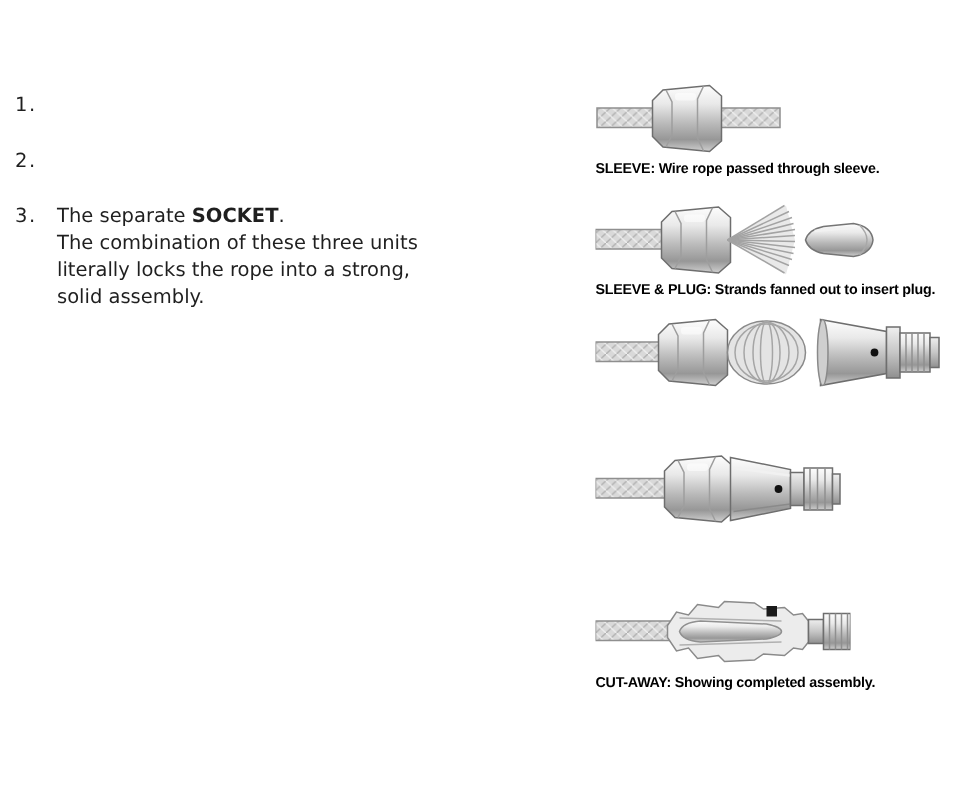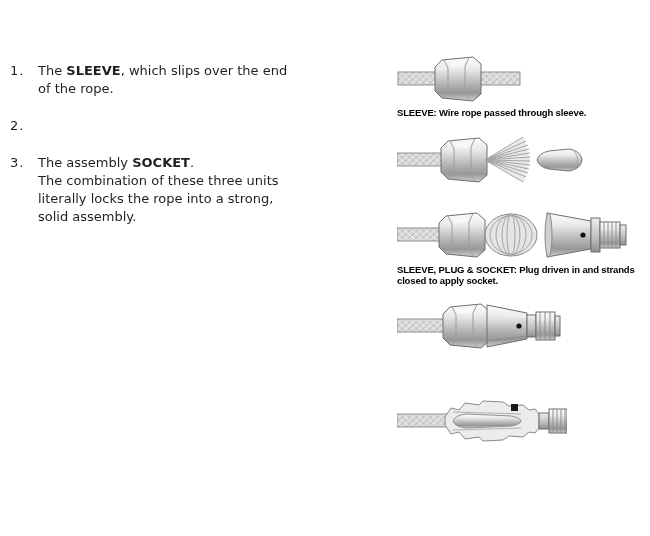--- a/index.html
+++ b/index.html
@@ -75,31 +75,29 @@
       <polyline points="34,2.5 30,11 30,37 34,45.5" fill="none" stroke="#9e9e9e" stroke-width="1"></polyline>
       <rect x="15" y="7" width="14" height="5" rx="2" fill="#ffffff" opacity="0.55"></rect>
     </g>
   </defs>
 </svg>
 
 <div class="instructions">
 
   <div class="list-item">
     <span class="num">1.</span>
-    <div class="txt"><span>The </span><b>SLEEVE</b><span>, which slips over the end
-of the rope.</span></div>
   </div>
 
   <div class="list-item">
     <span class="num">2.</span>
   </div>
 
   <div class="list-item">
     <span class="num">3.</span>
-    <div class="txt"><span>The assembly </span><b>SOCKET</b><span>.
+    <div class="txt"><span>The separate </span><b>SOCKET</b><span>.
 The combination of these three units
 literally locks the rope into a strong,
 solid assembly.</span></div>
   </div>
 
 </div>
 
 <div class="figures">
 
   <figure class="fig" style="top:55px">
@@ -128,20 +126,21 @@
         <line x1="88" y1="24" x2="131" y2="37"></line>
         <line x1="88" y1="24" x2="129" y2="41"></line>
         <line x1="88" y1="24" x2="126" y2="46"></line>
       </g>
       <g>
         <path d="M140,24 Q142,17 152,15 L172,13 Q184,15 185,24 Q184,33 172,35 L152,33 Q142,31 140,24 Z" fill="url(#metalGrad)" stroke="#757575" stroke-width="1"></path>
         <path d="M176,14 Q181,19 181,24 Q181,29 176,34" fill="none" stroke="#a8a8a8" stroke-width="1"></path>
         <path d="M146,18 L170,16" stroke="#f2f2f2" stroke-width="1.6" fill="none"></path>
       </g>
     </svg>
+    <figcaption class="cap"><b>SLEEVE &amp; PLUG:</b><span> Strands fanned out to insert plug.</span></figcaption>
   </figure>
 
   <figure class="fig" style="top:210px">
     <svg width="232" height="50" viewBox="0 0 232 50">
       <rect x="0" y="18" width="44" height="13" fill="url(#ropePat)" stroke="#8f8f8f" stroke-width="1"></rect>
       <use href="#sleeve-shape" x="42" y="1"></use>
       <g>
         <ellipse cx="114" cy="25" rx="26" ry="21" fill="#e4e4e4" stroke="#8a8a8a" stroke-width="1"></ellipse>
         <ellipse cx="114" cy="25" rx="21" ry="19" fill="none" stroke="#a5a5a5" stroke-width="1"></ellipse>
         <ellipse cx="114" cy="25" rx="15" ry="20" fill="none" stroke="#a5a5a5" stroke-width="1"></ellipse>
@@ -154,22 +153,20 @@
         <rect x="194" y="8" width="9" height="34" fill="url(#metalGrad2)" stroke="#6e6e6e" stroke-width="1"></rect>
         <rect x="203" y="12" width="20" height="26" fill="url(#metalGrad)" stroke="#6e6e6e" stroke-width="1"></rect>
         <line x1="207" y1="12" x2="207" y2="38" stroke="#8f8f8f"></line>
         <line x1="211" y1="12" x2="211" y2="38" stroke="#8f8f8f"></line>
         <line x1="215" y1="12" x2="215" y2="38" stroke="#8f8f8f"></line>
         <line x1="219" y1="12" x2="219" y2="38" stroke="#8f8f8f"></line>
         <rect x="223" y="15" width="6" height="20" fill="url(#metalGrad2)" stroke="#6e6e6e" stroke-width="1"></rect>
         <circle cx="186" cy="25" r="2.6" fill="#111111"></circle>
       </g>
     </svg>
-    <figcaption class="cap"><b>SLEEVE, PLUG &amp; SOCKET:</b><span> Plug driven in and strands
-closed to apply socket.</span></figcaption>
   </figure>
 
   <figure class="fig" style="top:301px">
     <svg width="175" height="50" viewBox="0 0 175 50">
       <rect x="0" y="18" width="50" height="13" fill="url(#ropePat)" stroke="#8f8f8f" stroke-width="1"></rect>
       <use href="#sleeve-shape" x="46" y="1"></use>
       <g>
         <polygon points="90,4 130,12 130,38 90,46" fill="url(#metalGrad)" stroke="#6e6e6e" stroke-width="1"></polygon>
         <line x1="92" y1="11" x2="130" y2="16" stroke="#f1f1f1" stroke-width="1.6"></line>
         <line x1="92" y1="40" x2="130" y2="35" stroke="#8a8a8a" stroke-width="1"></line>
@@ -194,15 +191,16 @@
         <path d="M8,25 Q10,19 22,18 L66,20 Q76,22 76,25 Q76,28 66,30 L22,32 Q10,31 8,25 Z" fill="url(#metalGrad)" stroke="#909090" stroke-width="1"></path>
         <rect x="66" y="8" width="7" height="7" fill="#1a1a1a"></rect>
         <rect x="94" y="17" width="10" height="16" fill="url(#metalGrad2)" stroke="#6e6e6e" stroke-width="1"></rect>
         <rect x="104" y="13" width="18" height="24" fill="url(#metalGrad)" stroke="#6e6e6e" stroke-width="1"></rect>
         <line x1="108" y1="13" x2="108" y2="37" stroke="#8f8f8f"></line>
         <line x1="112" y1="13" x2="112" y2="37" stroke="#8f8f8f"></line>
         <line x1="116" y1="13" x2="116" y2="37" stroke="#8f8f8f"></line>
         <line x1="120" y1="13" x2="120" y2="37" stroke="#8f8f8f"></line>
       </g>
     </svg>
+    <figcaption class="cap"><b>CUT-AWAY:</b><span> Showing completed assembly.</span></figcaption>
   </figure>
 
 </div>
 
 </body></html>

